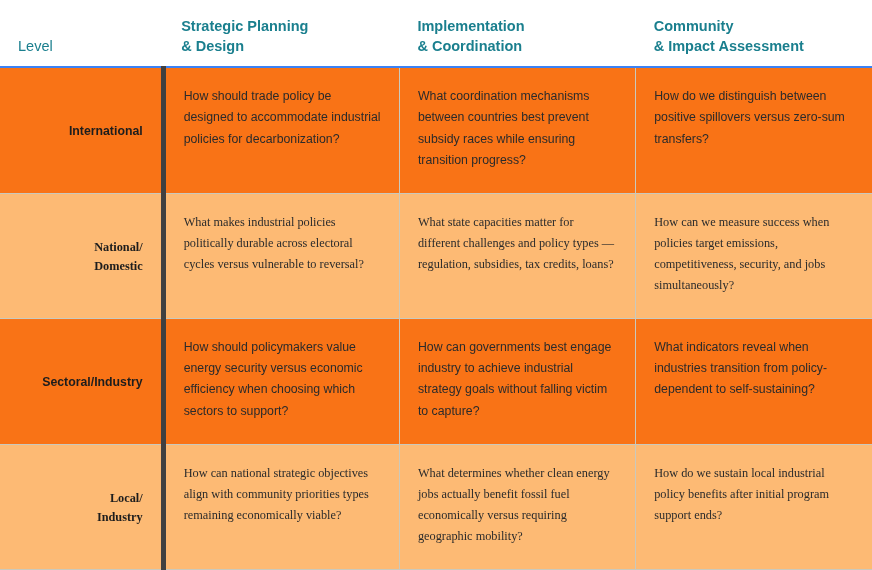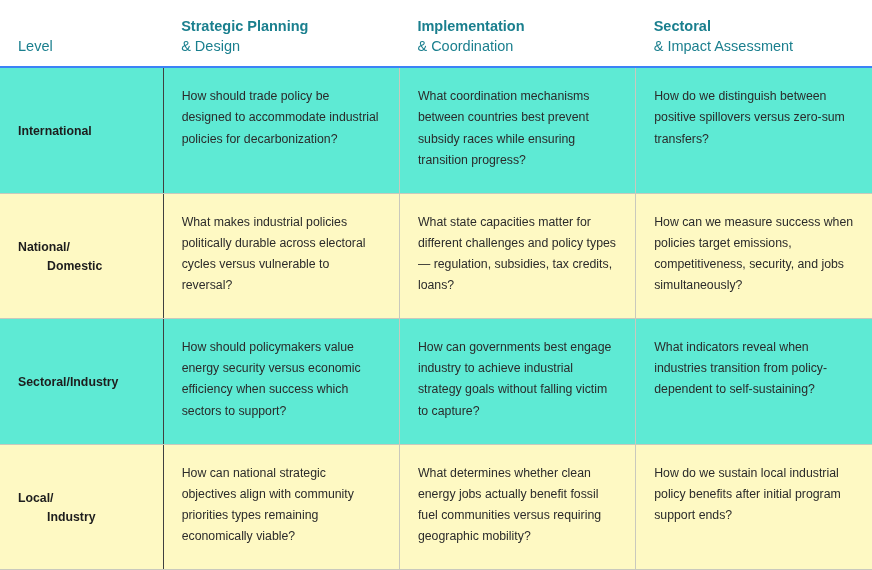--- a/index.html
+++ b/index.html
@@ -29,50 +29,52 @@
     background: #ffffff;
   }
   .header-title {
     color: #1a7f8e;
     font-size: 14.5px;
     font-weight: bold;
     line-height: 1.35;
   }
   .header-title .sub {
     display: block;
-    font-weight: normal;
+    font-weight: bold;
   }
   .level-head {
     color: #1a7f8e;
     font-size: 14.5px;
     font-weight: normal;
     line-height: 1.35;
   }
 
   .row td {
     vertical-align: top;
     padding: 18px 18px 16px 18px;
     border-bottom: 1px solid #c9c9bd;
     font-size: 12.3px;
     line-height: 1.72;
     color: #2b2b2b;
   }
   .row.shaded td {
-    background: #5eead4;
+    background: #f97316;
   }
   .row.plain td {
-    background: #fef9c3;
+    background: #fdba74;
+    font-family: Liberation Serif, serif;
   }
   .row td.level-cell {
     font-weight: bold;
     font-size: 12.3px;
     color: #1d1d1d;
     vertical-align: middle;
-    border-right: 1px solid #404040;
+    border-right: 5px solid #404040;
     line-height: 1.5;
+    text-align: right;
   }
   .row td.qcell {
     border-right: 1px solid #c9c9bd;
   }
   .row td.qcell.last {
     border-right: none;
   }
   .level-cell .l2 { display: block; padding-left: 29px; }
   .cell-text { display: block; }
 </style>
@@ -98,21 +100,21 @@
         </span>
       </td>
       <td>
         <span class="header-title">
           <span>Implementation</span>
           <span class="sub">&amp; Coordination</span>
         </span>
       </td>
       <td>
         <span class="header-title">
-          <span>Sectoral</span>
+          <span>Community</span>
           <span class="sub">&amp; Impact Assessment</span>
         </span>
       </td>
     </tr>
 
     <tr class="row shaded">
       <td class="level-cell">
         <span>International</span>
       </td>
       <td class="qcell">
@@ -140,39 +142,39 @@
       <td class="qcell last">
         <span class="cell-text">How can we measure success when policies target emissions, competitiveness, security, and jobs simultaneously?</span>
       </td>
     </tr>
 
     <tr class="row shaded">
       <td class="level-cell">
         <span>Sectoral/Industry</span>
       </td>
       <td class="qcell">
-        <span class="cell-text">How should policymakers value energy security versus economic efficiency when success which sectors to support?</span>
+        <span class="cell-text">How should policymakers value energy security versus economic efficiency when choosing which sectors to support?</span>
       </td>
       <td class="qcell">
         <span class="cell-text">How can governments best engage industry to achieve industrial strategy goals without falling victim to capture?</span>
       </td>
       <td class="qcell last">
         <span class="cell-text">What indicators reveal when industries transition from policy-dependent to self-sustaining?</span>
       </td>
     </tr>
 
     <tr class="row plain">
       <td class="level-cell">
         <span>Local/</span>
         <span class="l2">Industry</span>
       </td>
       <td class="qcell">
         <span class="cell-text">How can national strategic objectives align with community priorities types remaining economically viable?</span>
       </td>
       <td class="qcell">
-        <span class="cell-text">What determines whether clean energy jobs actually benefit fossil fuel communities versus requiring geographic mobility?</span>
+        <span class="cell-text">What determines whether clean energy jobs actually benefit fossil fuel economically versus requiring geographic mobility?</span>
       </td>
       <td class="qcell last">
         <span class="cell-text">How do we sustain local industrial policy benefits after initial program support ends?</span>
       </td>
     </tr>
   </tbody>
 </table>
 
 </body></html>

